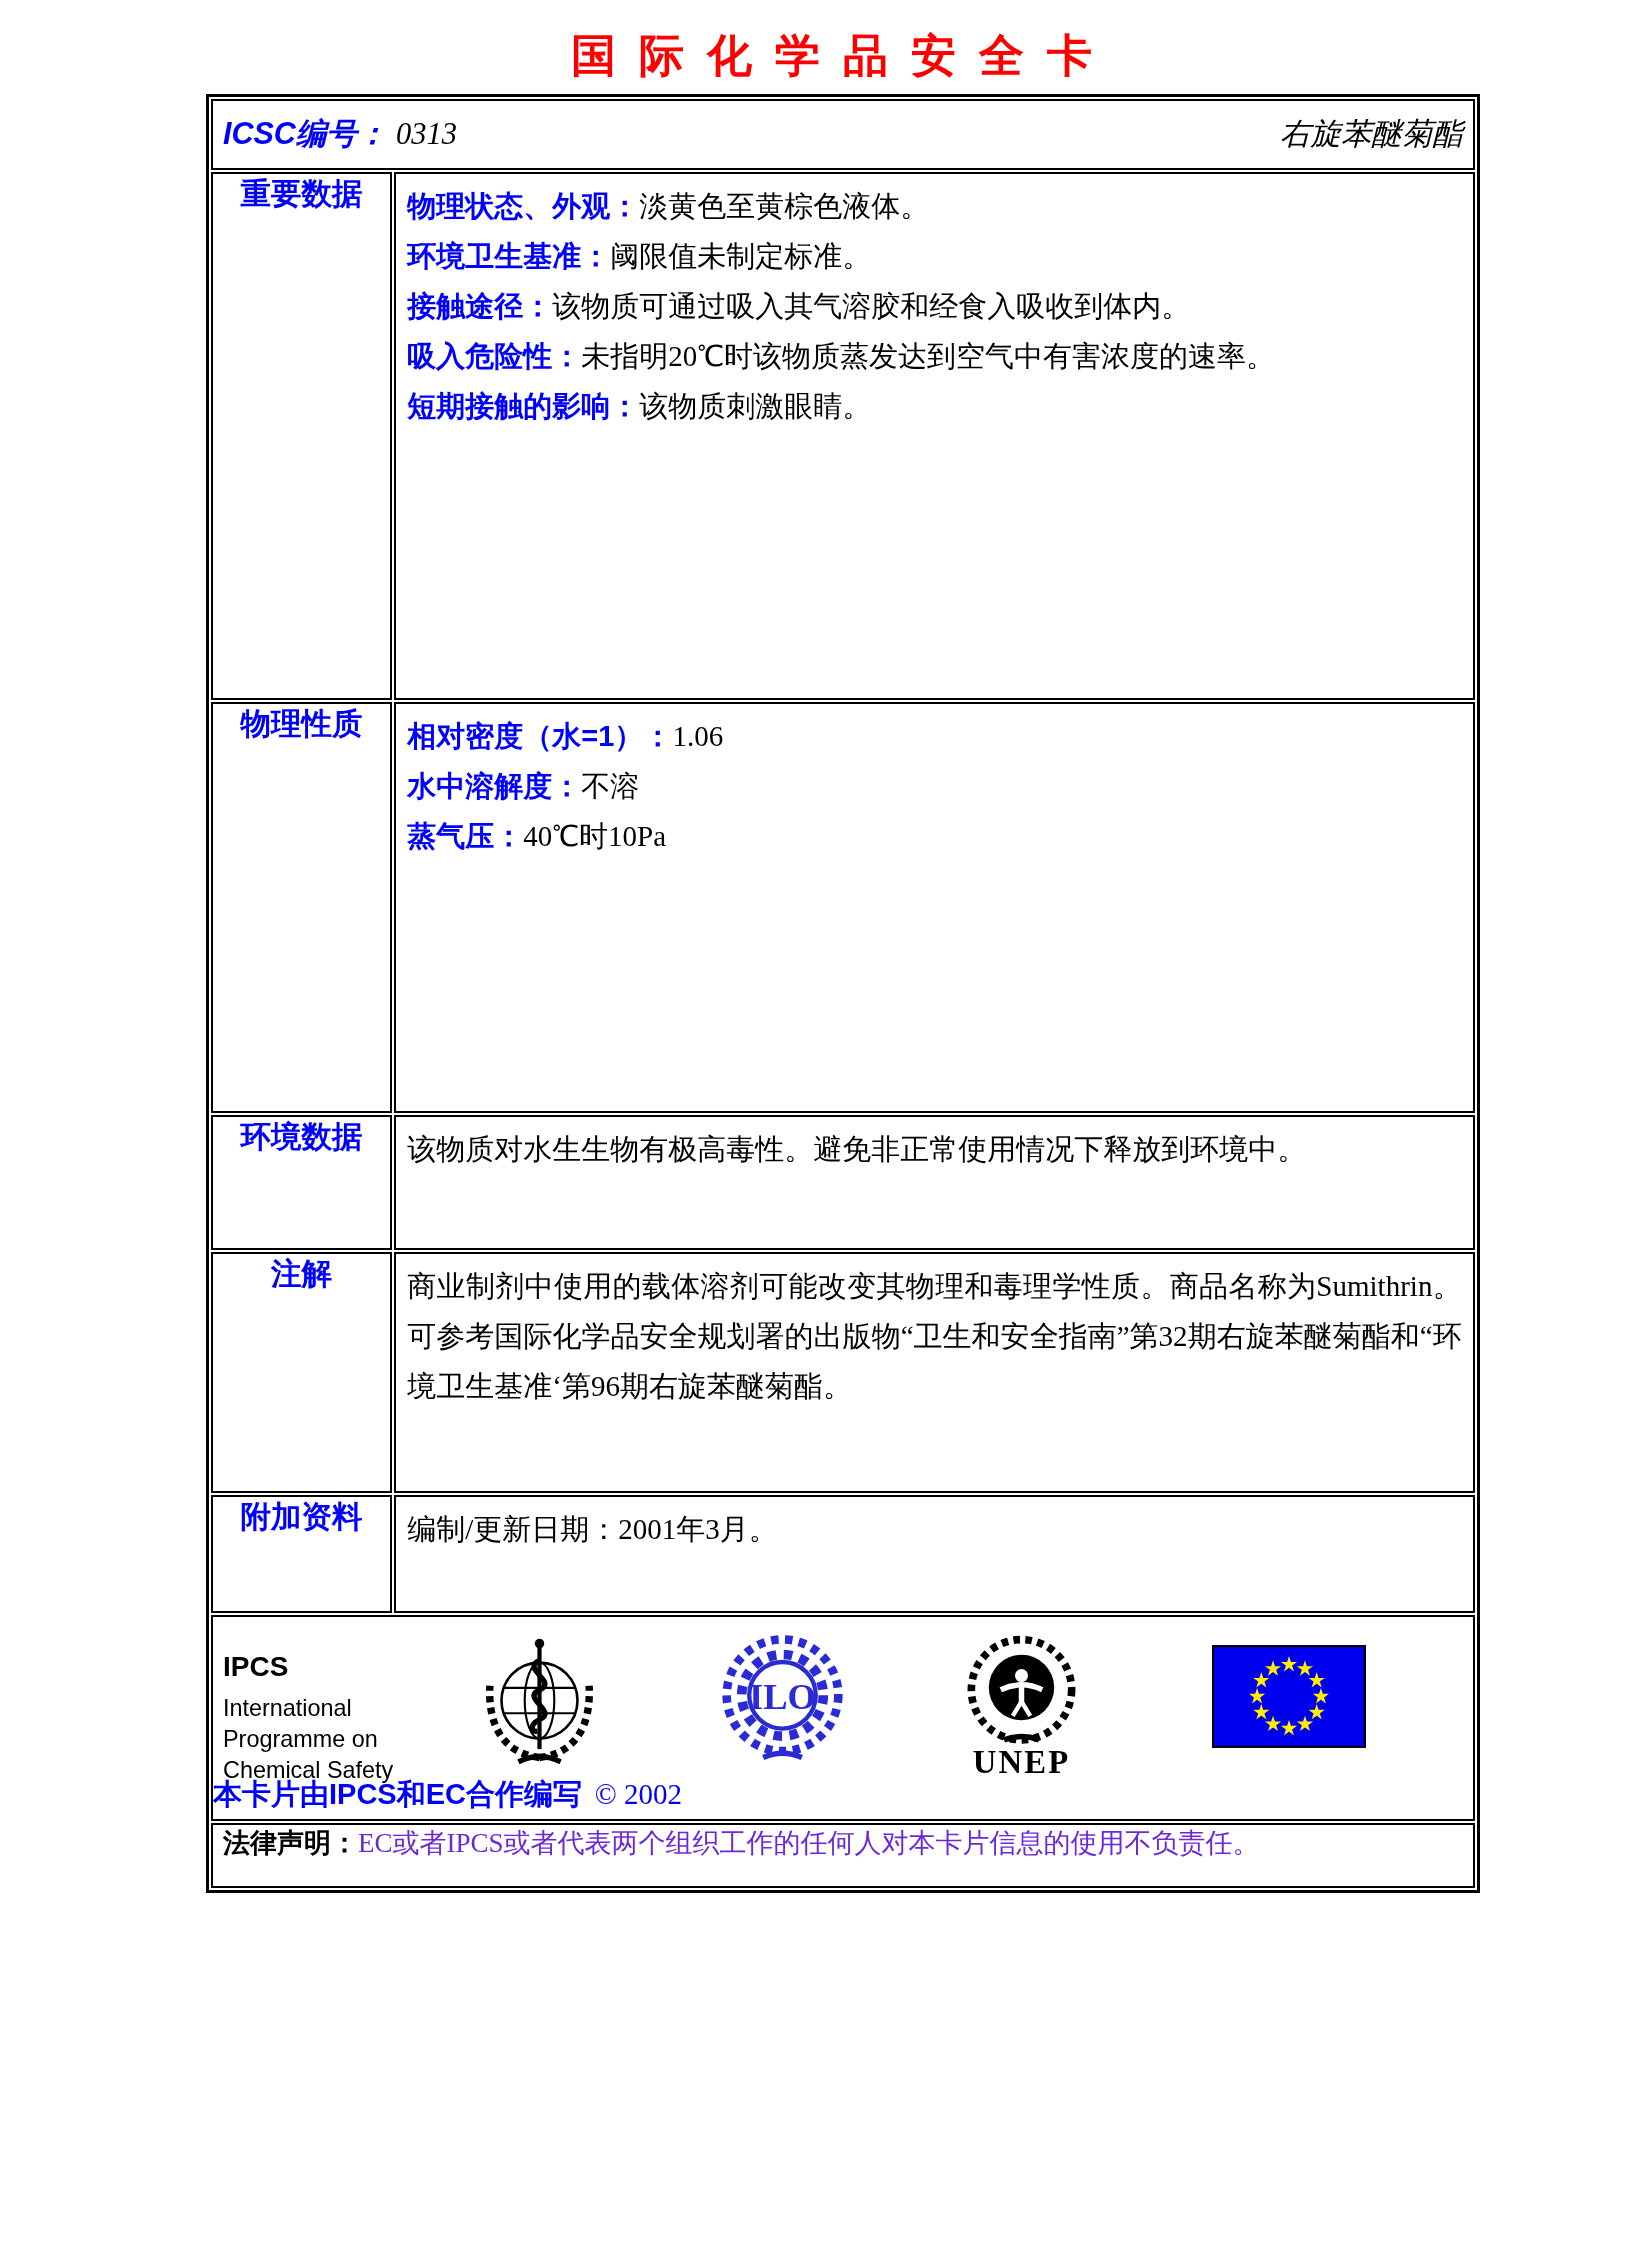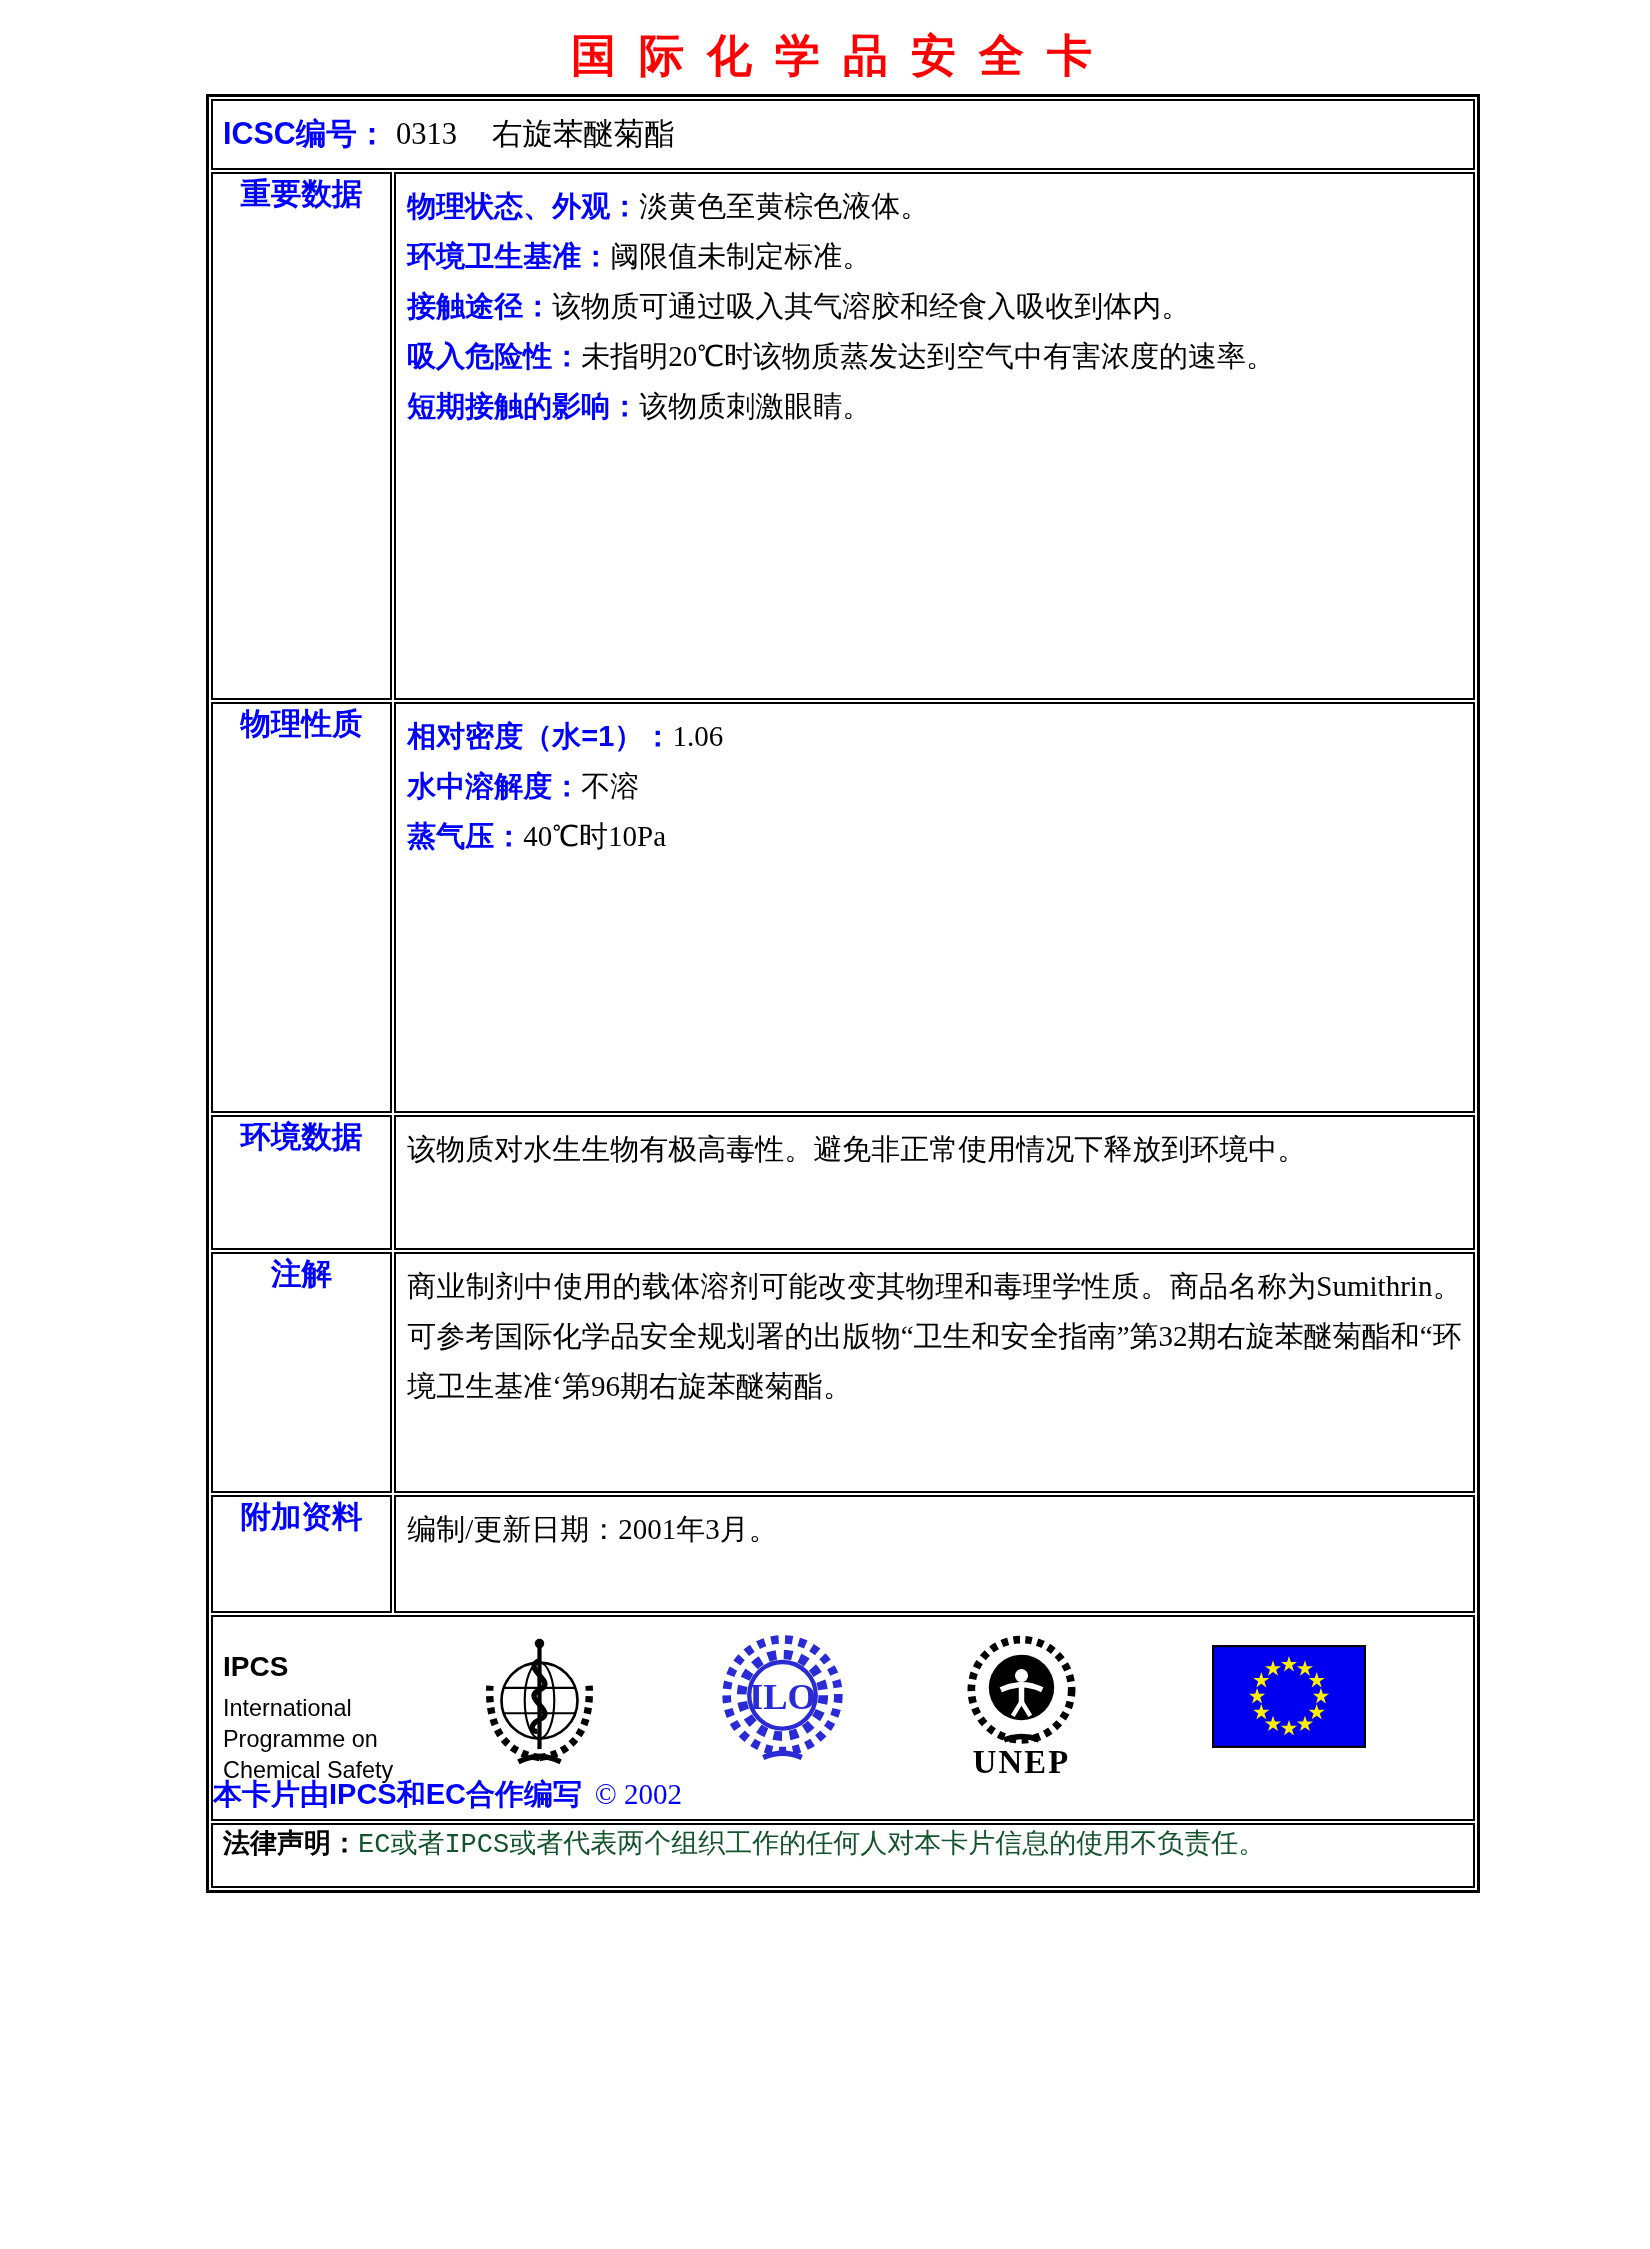--- a/index.html
+++ b/index.html
@@ -26,21 +26,21 @@
     font-weight:bold; font-size:30.5px;
   }
   td.content-cell { padding:7px 11.3px; font-size:29px; }
   .line { line-height:50px; white-space:nowrap; }
   .blabel { color:#0000ff; font-family:"Liberation Sans", sans-serif; font-weight:bold; }
   .btext  { color:#000; font-family:"Liberation Serif", serif; }
   .para   { line-height:50px; text-align:justify; }
   td.header-cell {
     height:71px; padding:0 10px; font-size:30.5px;
   }
-  .header-flex { display:flex; align-items:center; height:100%; }
+  .header-flex { display:flex; justify-content:space-between; align-items:center; height:100%;font-style:italic; }
   .chem-name { font-family:"Liberation Serif", serif; color:#000;margin-left:35px; }
   .num { font-family:"Liberation Serif", serif; color:#000; margin-left:8.5px; }
 
   td.logos-cell { position:relative; height:206px; padding:8px; }
   .ipcs-block { position:absolute; left:10px; top:34px; width:234px; font-family:"Liberation Sans", sans-serif; color:#000; }
   .ipcs-acro { font-size:28px; font-weight:bold; margin-bottom:10px; }
   .ipcs-line { font-size:23.4px; line-height:31px; }
   .logo { position:absolute; }
   .logo-who  { left:262px;  top:15.6px; }
   .logo-ilo  { left:505px;  top:15.6px; }
@@ -49,21 +49,21 @@
   .caption {
     position:absolute; left:0; bottom:4.3px; width:100%; 
     font-size:29px; white-space:nowrap;
   }
   .caption .cap-main { color:#0000ff; font-family:"Liberation Sans", sans-serif; font-weight:bold; }
   .caption .cap-copy { color:#0000ff; font-family:"Liberation Serif", serif; margin-left:12.8px; }
 
   td.legal-cell { height:65px; padding:0 10px; }
   .legal-flex { display:flex; height:100%; font-size:27px; white-space:nowrap; }
   .legal-label { font-family:"Liberation Sans", sans-serif; font-weight:bold; color:#000; }
-  .legal-text  { font-family:Liberation Mono, monospace; color:#14532d; }
+  .legal-text  { font-family:Liberation Serif, serif; color:#6d28d9; }
 
   
   .h-important td { height:528px; }
   .h-physical  td { height:411px; }
   .h-env       td { height:135px; }
   .h-notes     td { height:241px; }
   .h-add       td { height:118px; }
 </style>
 </head>
 <body>

